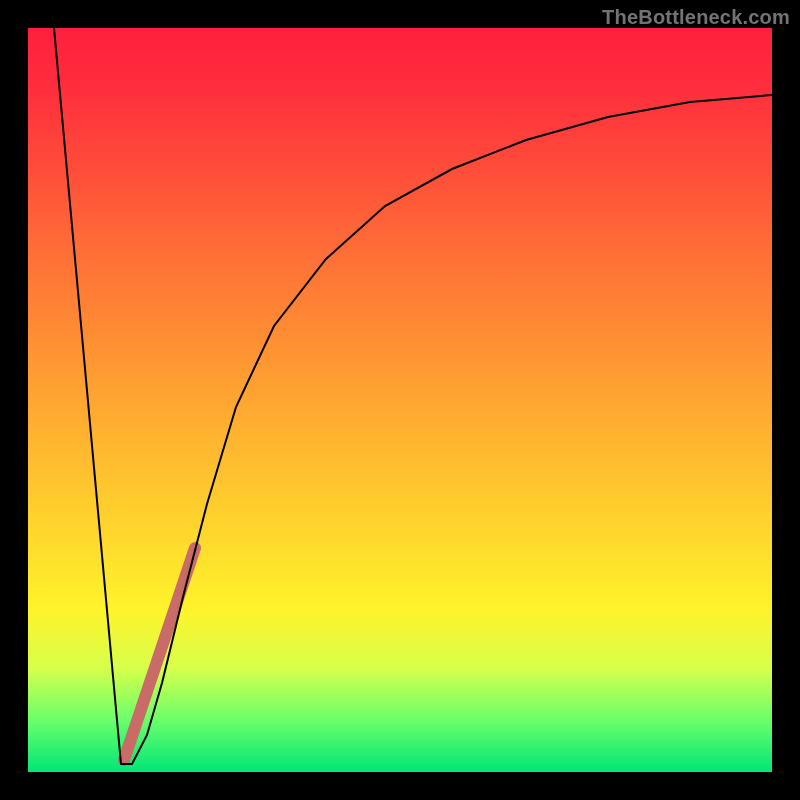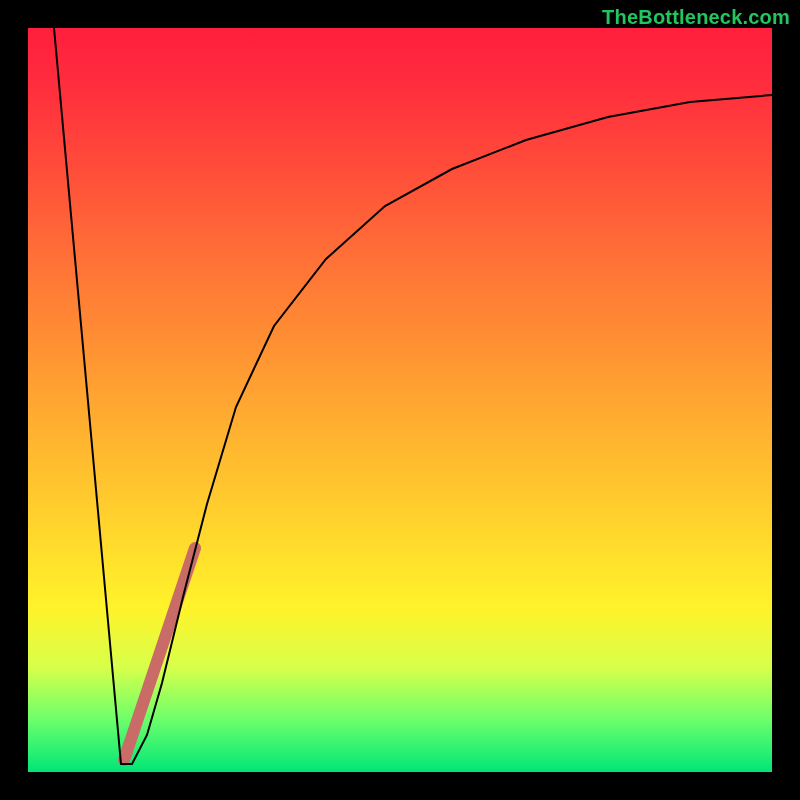--- a/index.html
+++ b/index.html
@@ -46,21 +46,21 @@
   .curve-svg {
     position: absolute;
     inset: 0;
     width: 100%;
     height: 100%;
   }
   .watermark {
     position: absolute;
     top: 6px;
     right: 10px;
-    color: #22c55e;
+    color: #737373;
     font-size: 20px;
     font-weight: 600;
     letter-spacing: 0.2px;
     user-select: none;
   }
 </style>
 </head>
 <body>
 
 <div class="stage">

